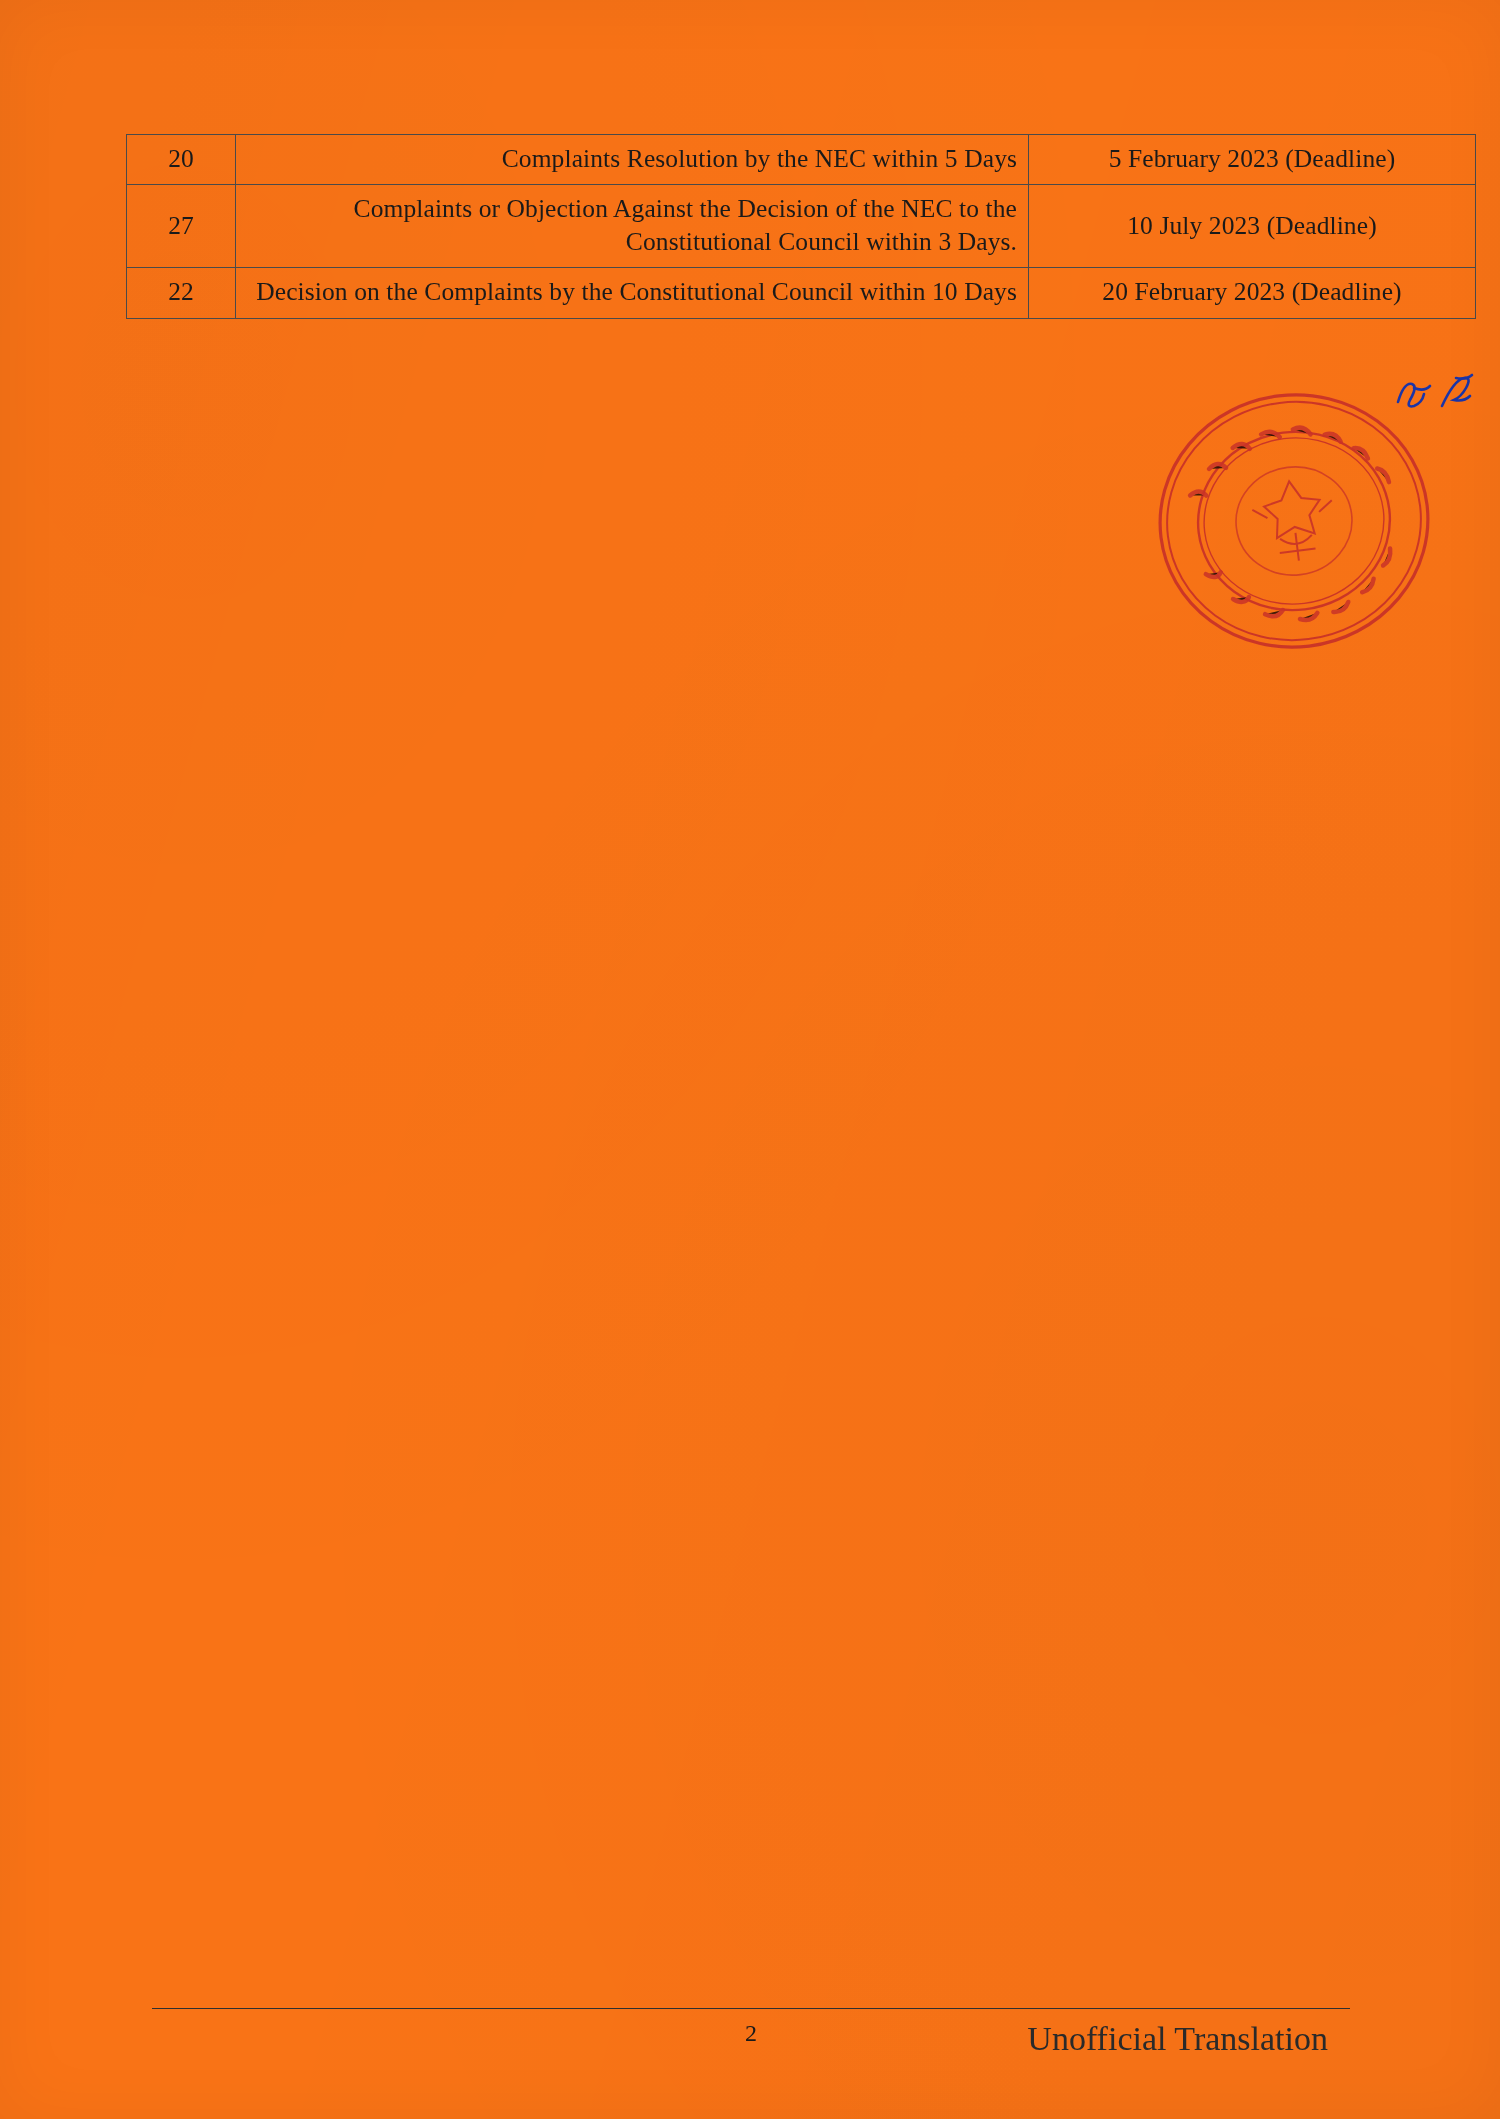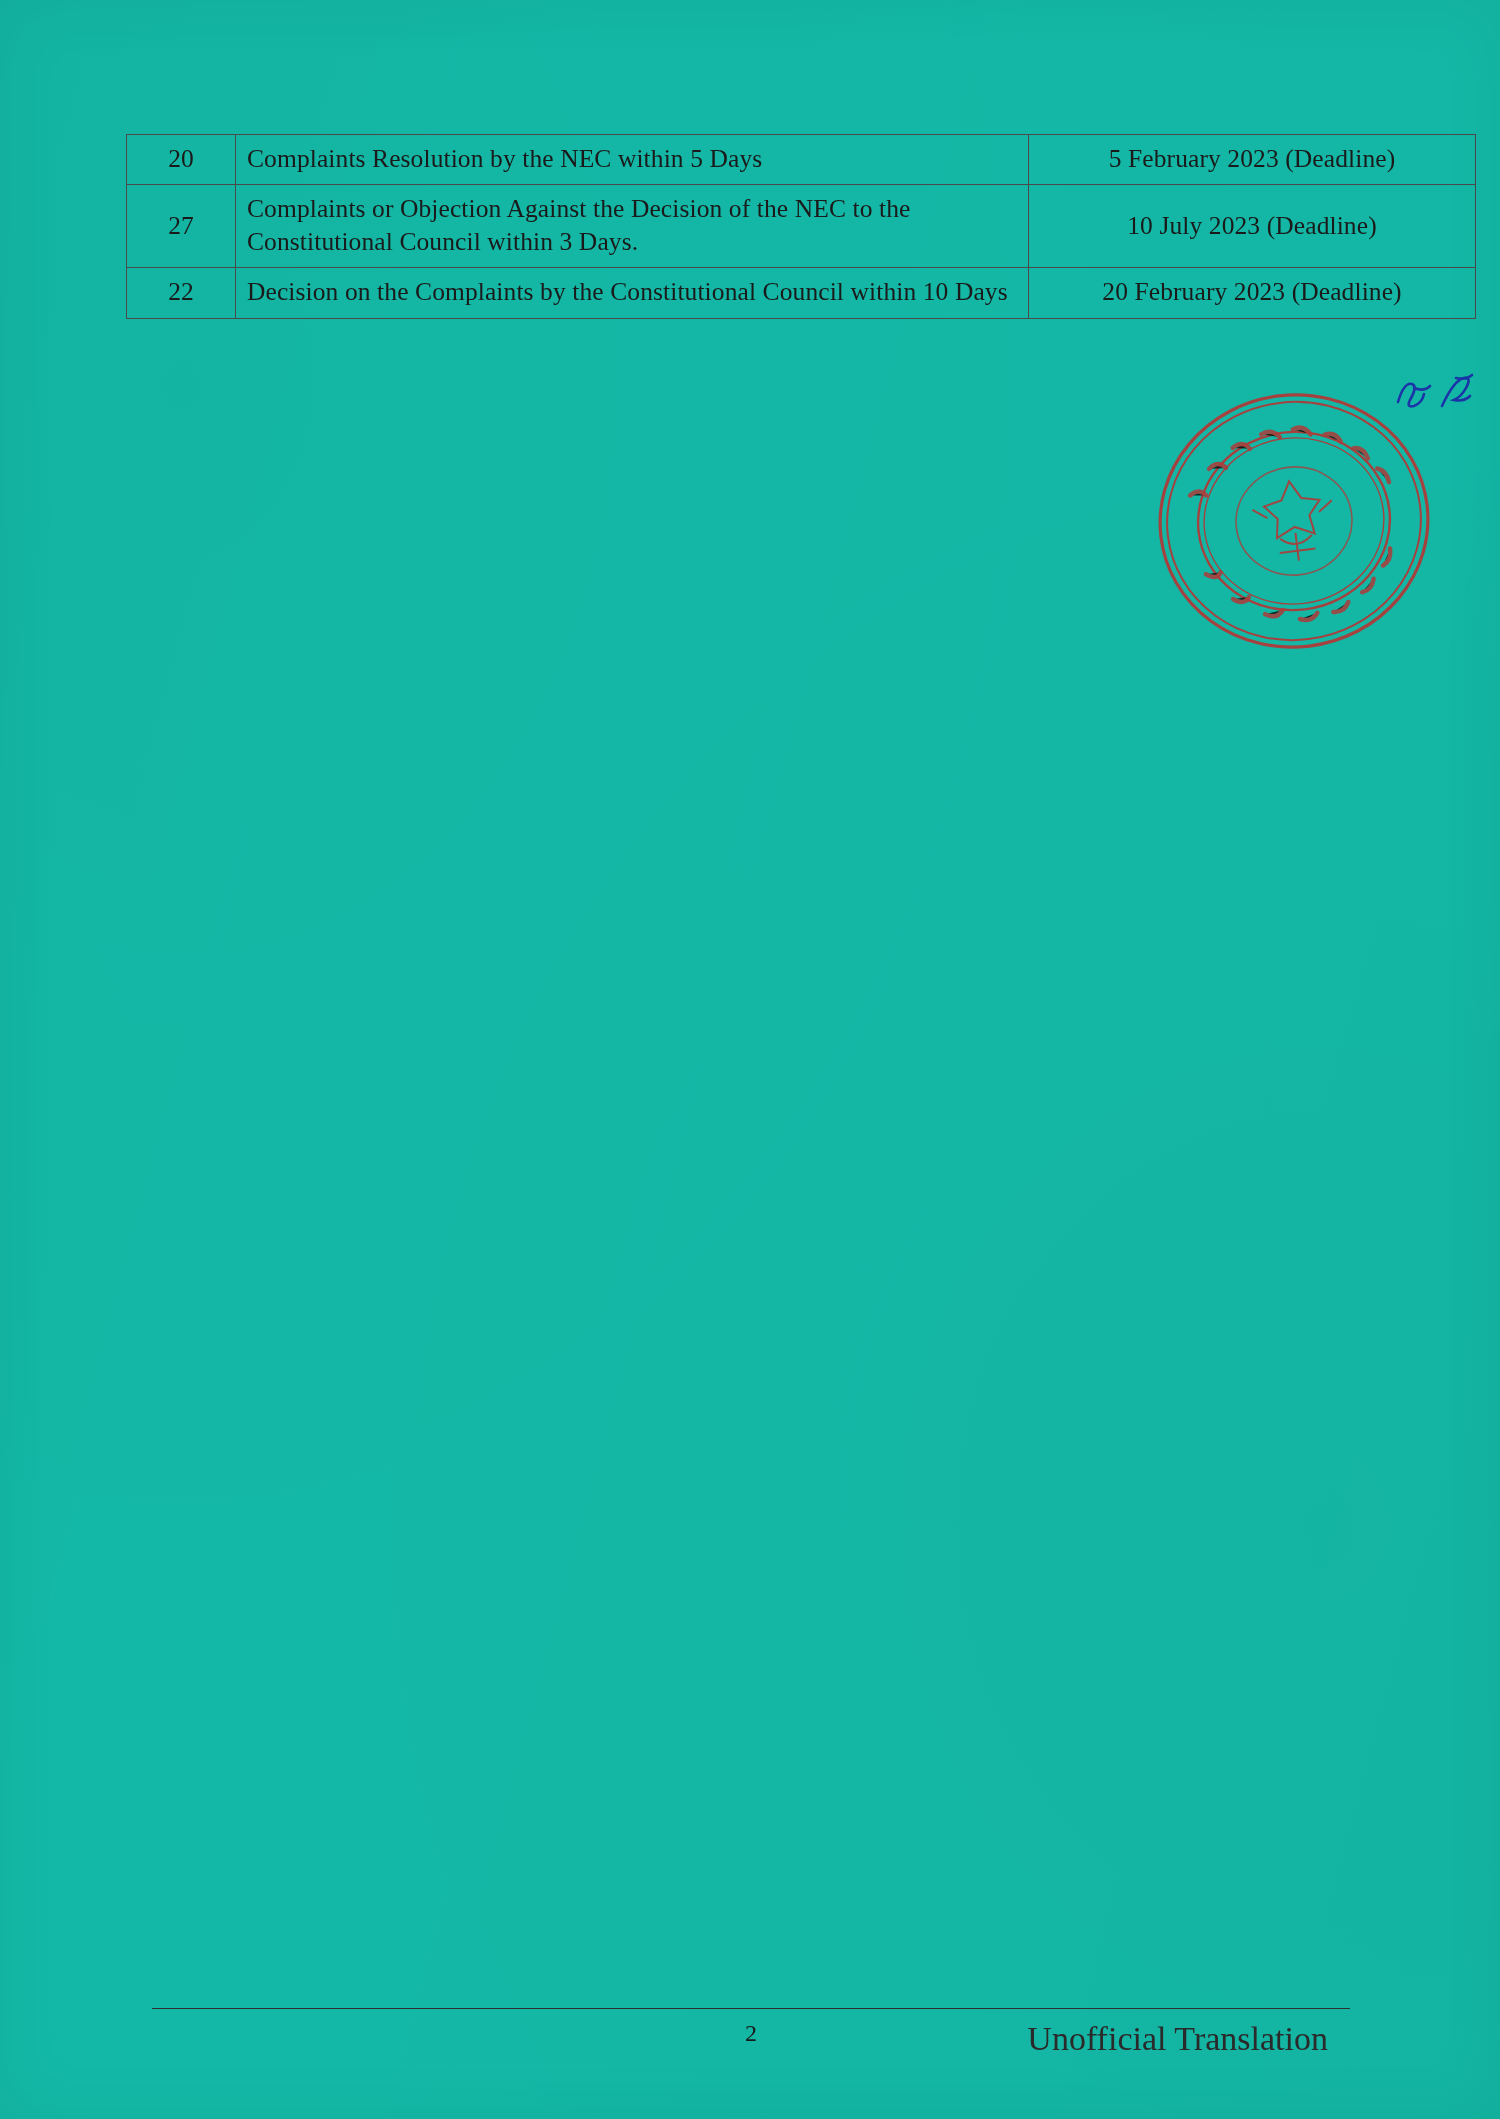--- a/index.html
+++ b/index.html
@@ -13,21 +13,21 @@
     font-family: "Liberation Serif", serif;
     color: #1a1a1a;
     position: relative;
     overflow: hidden;
   }
 
   
   .page {
     position: absolute;
     inset: 0;
-    background: #14b8a6;
+    background: #f97316;
   }
   .paper-noise {
     position: absolute;
     inset: 0;
     background:
       radial-gradient(ellipse at 12% 18%, rgba(0,0,0,0.016), rgba(0,0,0,0) 55%),
       radial-gradient(ellipse at 88% 72%, rgba(0,0,0,0.014), rgba(0,0,0,0) 60%),
       linear-gradient(105deg, rgba(0,0,0,0.012) 0%, rgba(0,0,0,0) 30%, rgba(0,0,0,0.010) 100%);
     pointer-events: none;
   }
@@ -57,20 +57,21 @@
     line-height: 1.30;
     vertical-align: middle;
     letter-spacing: 0.1px;
   }
   td.col-no {
     width: 86px;
     text-align: center;
   }
   td.col-activity {
     width: 770px;
+    text-align: right;
   }
   td.col-date {
     width: 424px;
     padding-left: 14px;
     text-align: center;
   }
 
   
   .stamp {
     position: absolute;

